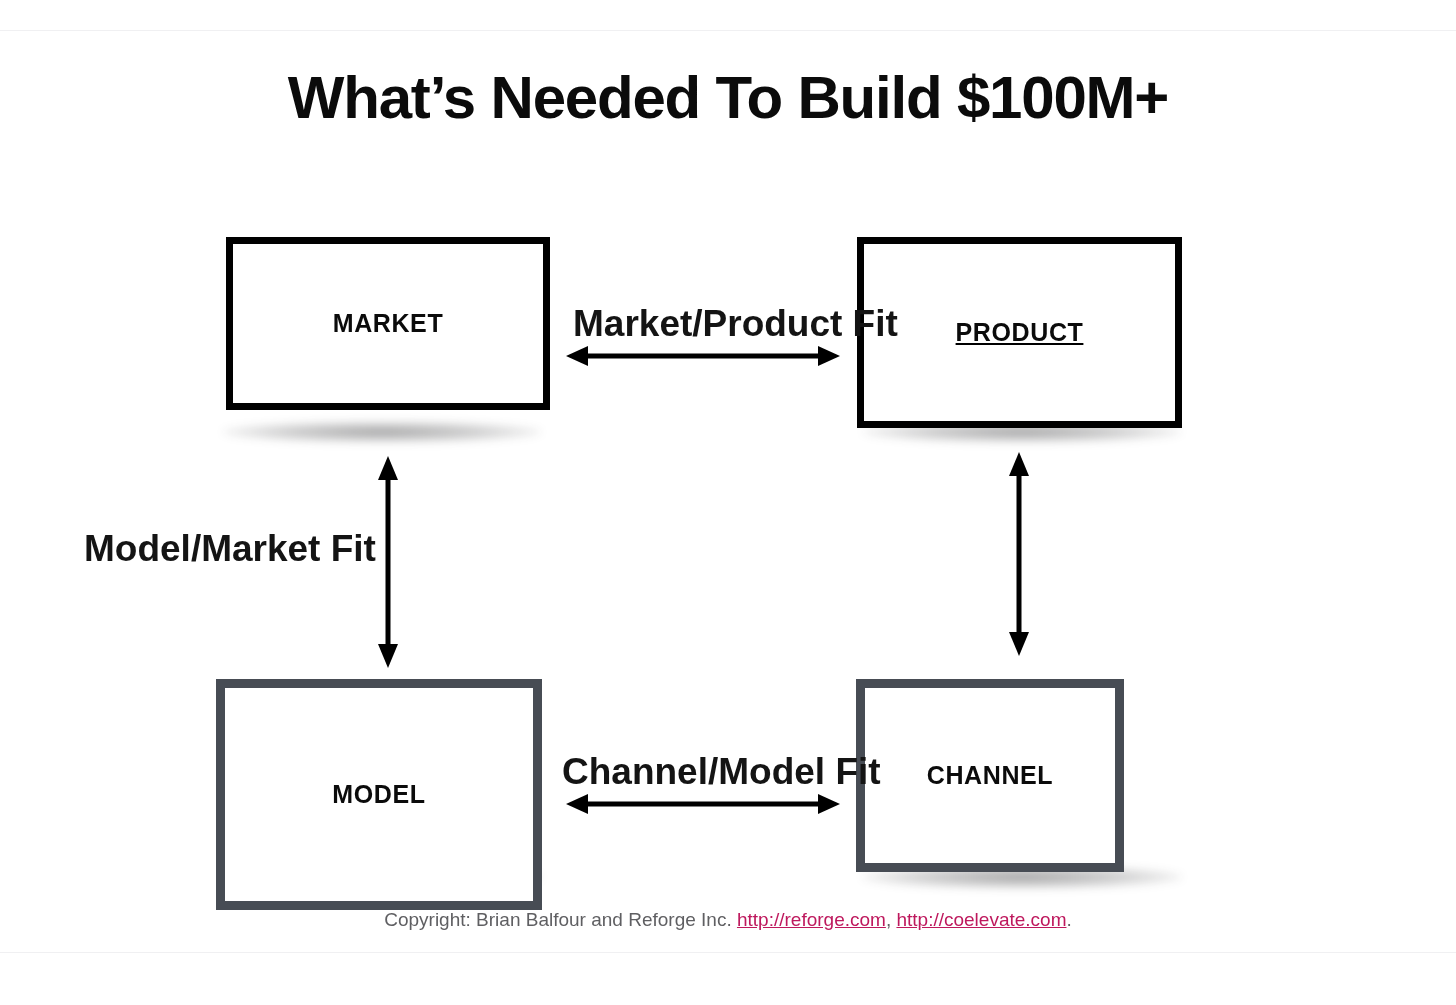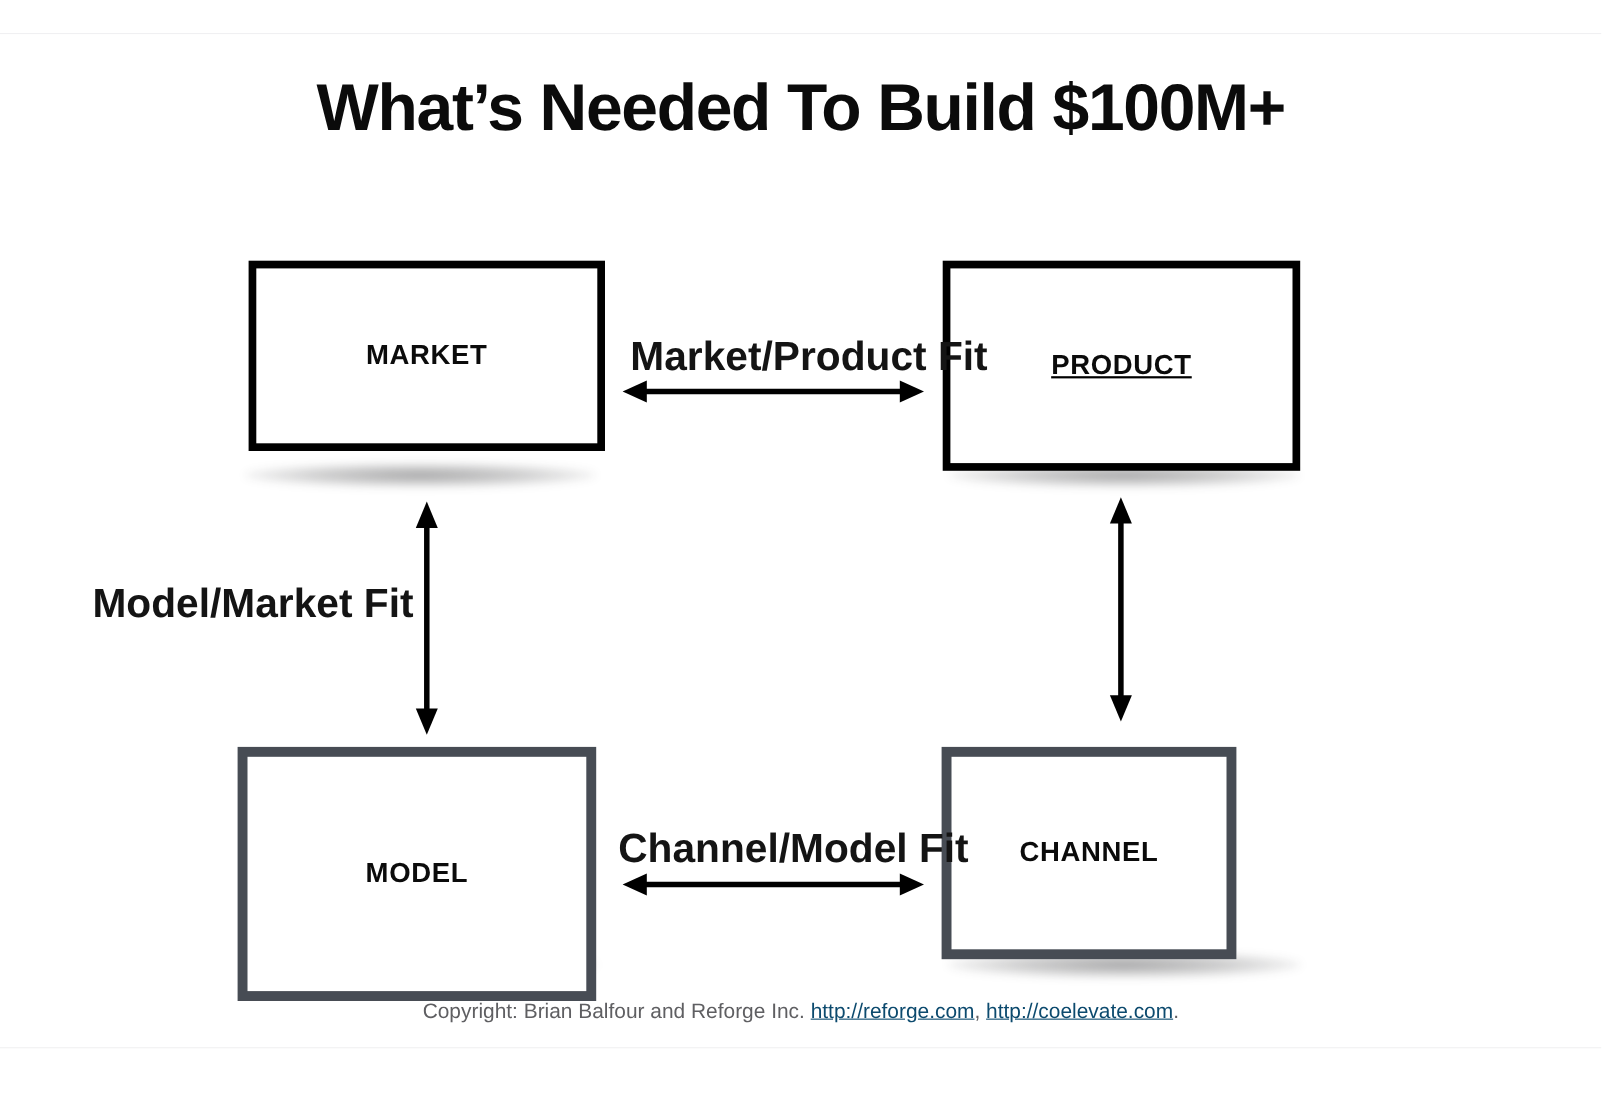--- a/index.html
+++ b/index.html
@@ -125,21 +125,21 @@
     left: 0;
     top: 907px;
     width: 1456px;
     text-align: center;
     font-size: 19px;
     line-height: 26px;
     color: #5f5f62;
     white-space: nowrap;
   }
   .footer .link {
-    color: #0c4a6e;
+    color: #be185d;
     text-decoration: underline;
     cursor: pointer;
   }
 </style>
 </head>
 <body>
 
 <div id="slide">
 
   <div class="edge-rule top"></div>

